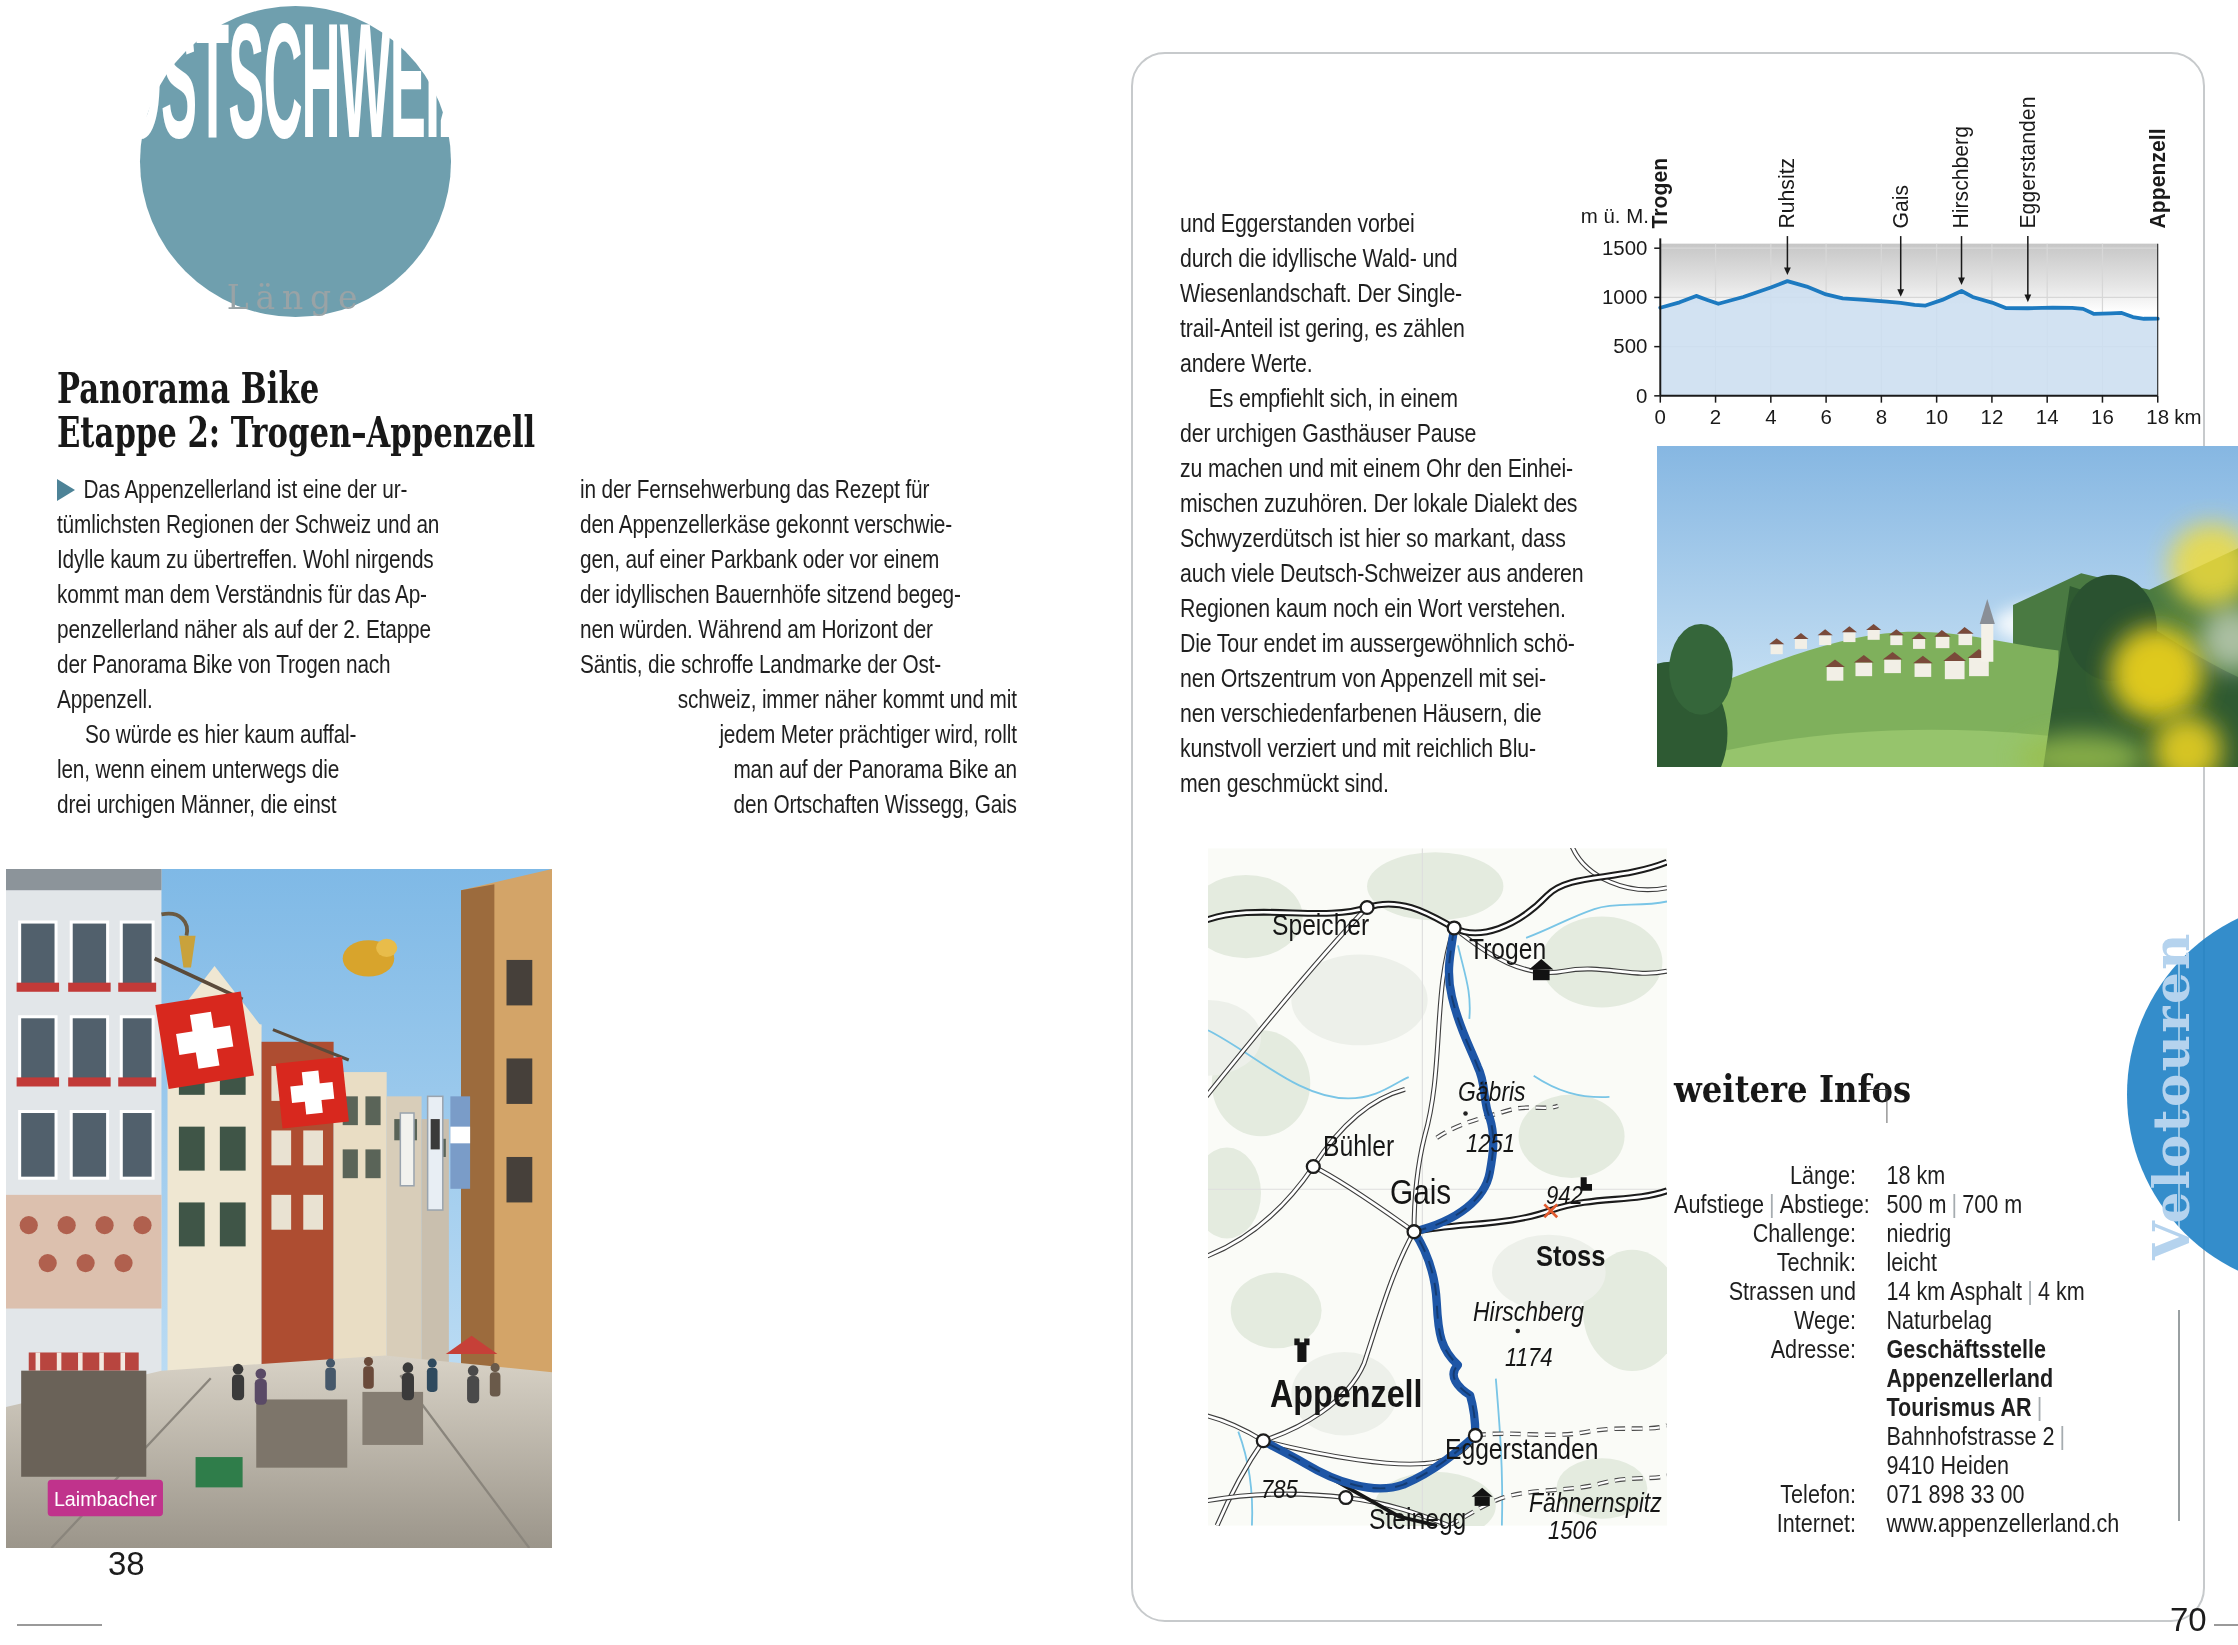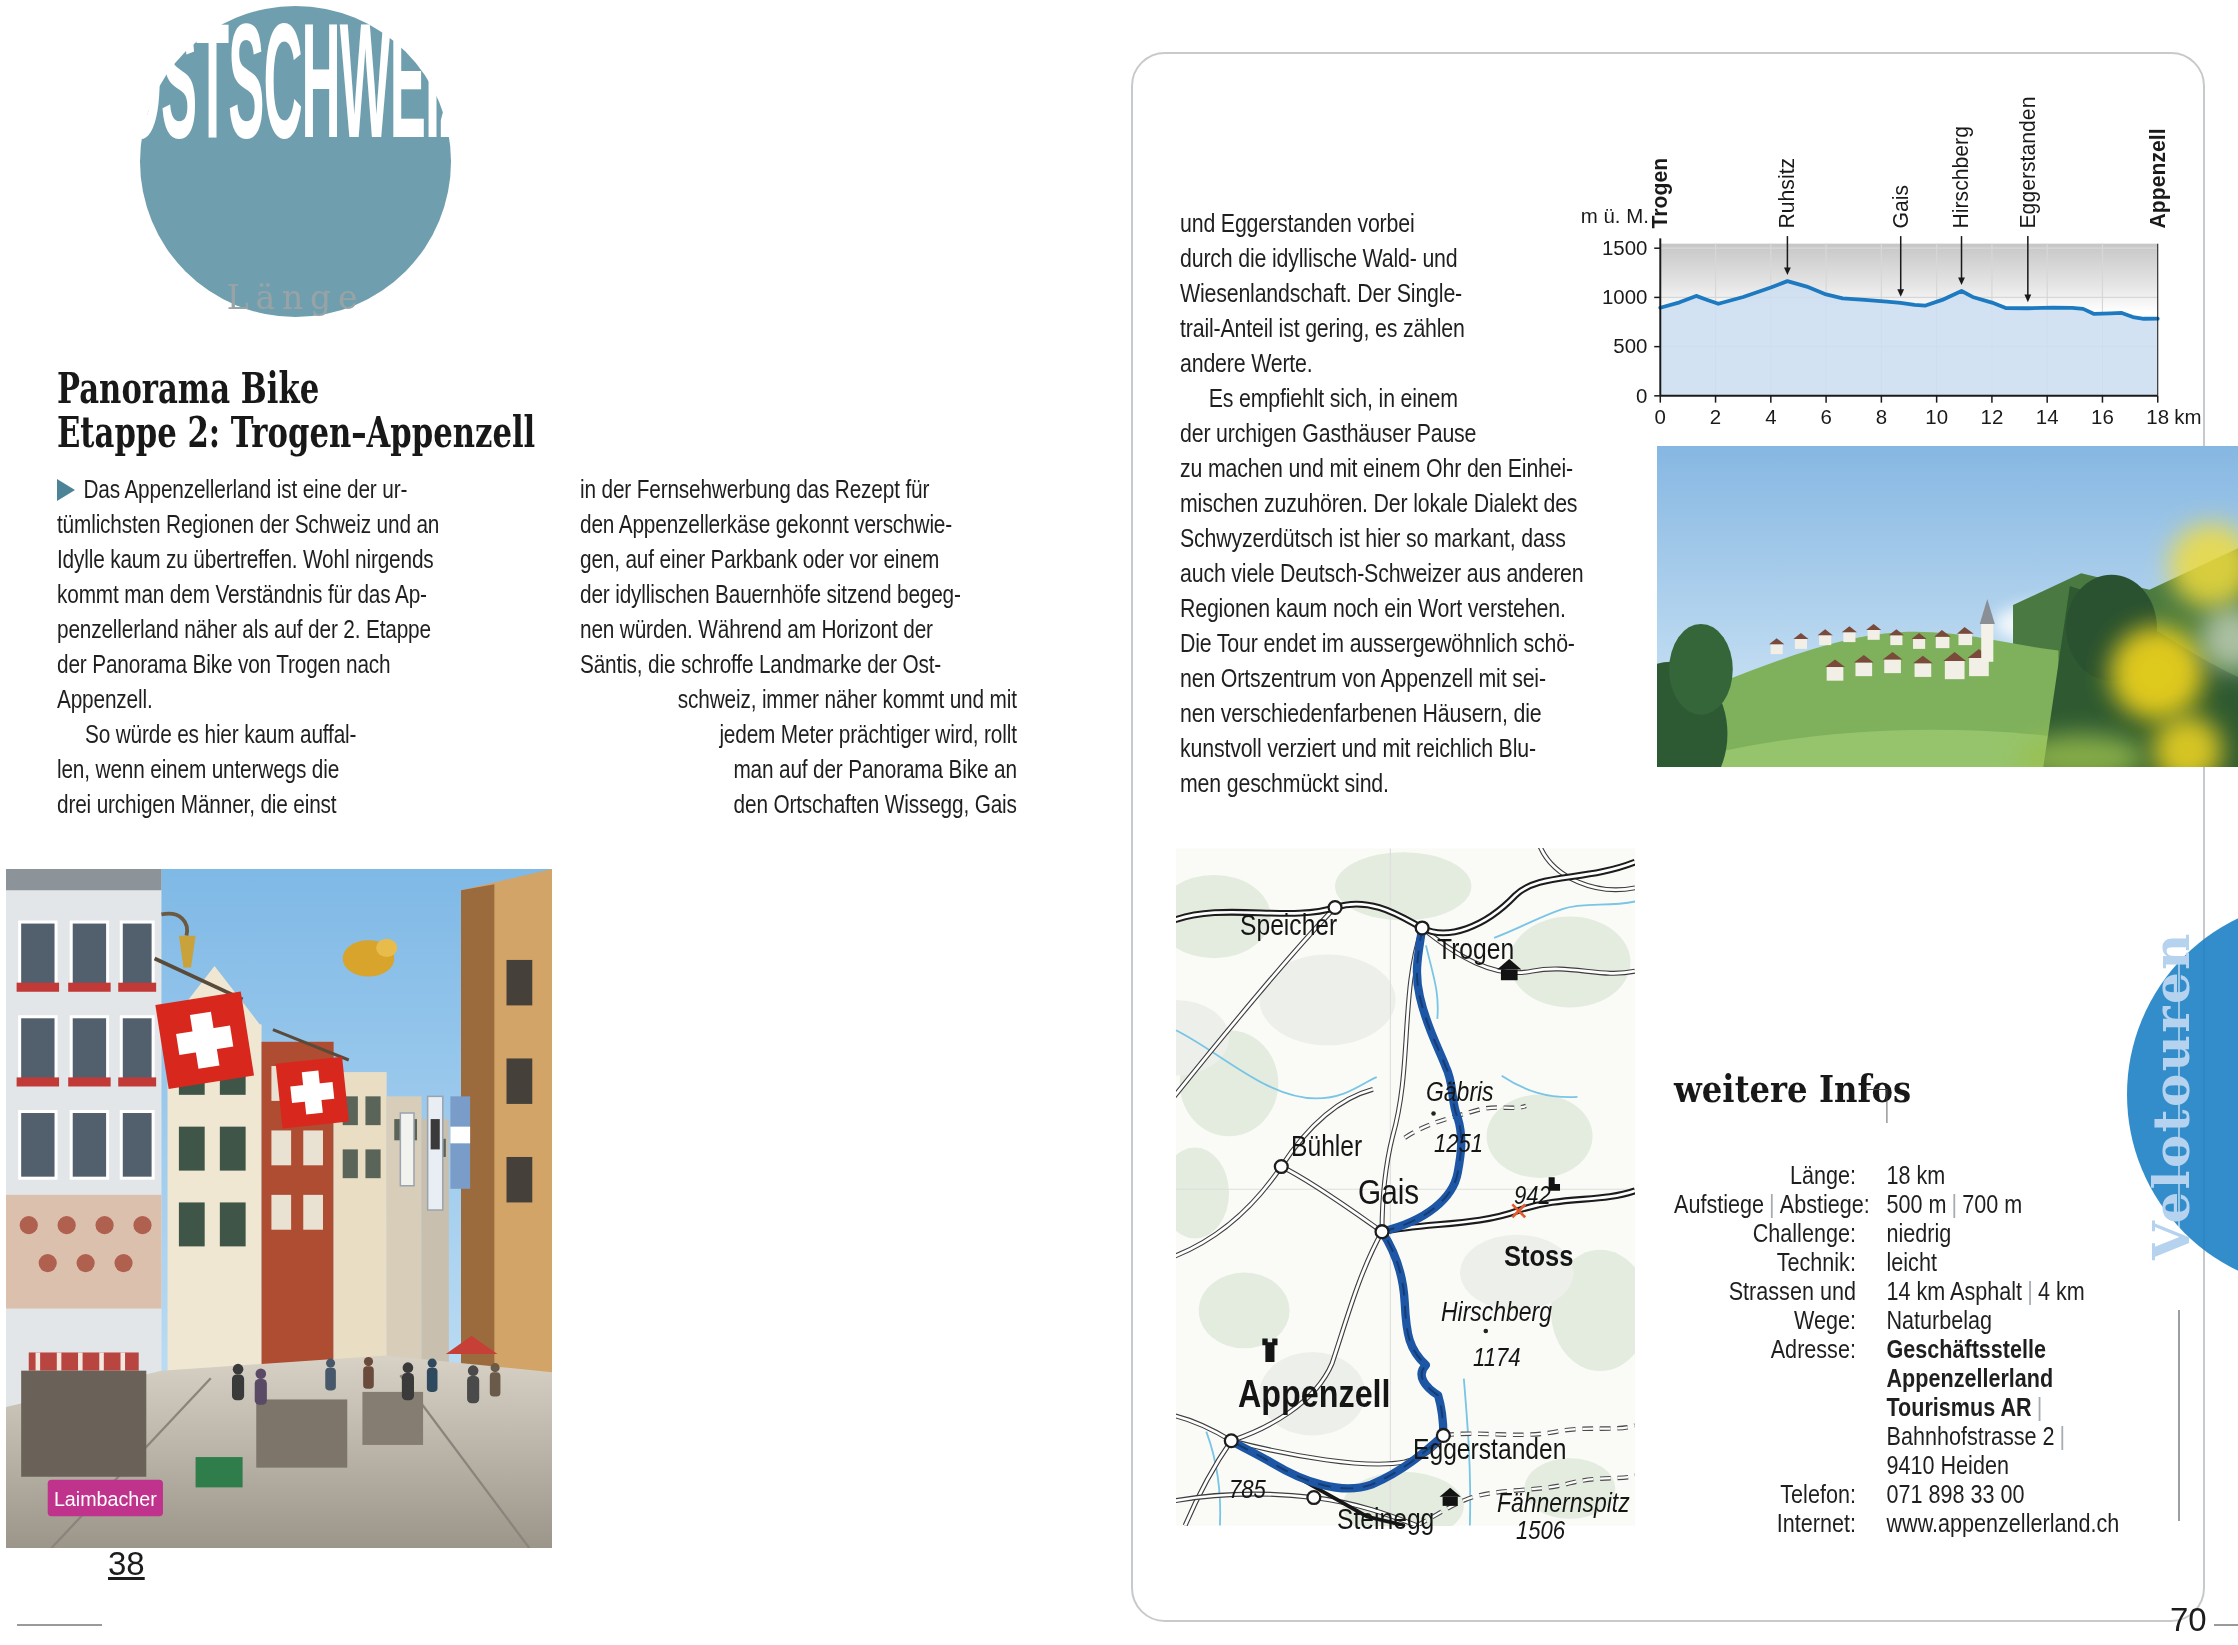--- a/index.html
+++ b/index.html
@@ -30,21 +30,21 @@
   .photo-left{position:absolute;left:6px;top:869px;width:546px;height:679px;z-index:2;}
   
   .card{position:absolute;left:1131px;top:52px;width:1070px;height:1566px;border:2.3px solid #c7cacc;
         border-radius:34px;z-index:0;}
   .photo-right{position:absolute;left:1657px;top:446px;width:581px;height:321px;z-index:2;}
   .chart{position:absolute;left:1588px;top:68px;width:614px;height:371px;z-index:1;}
   .chart svg{overflow:visible;}
   .chart text{font-family:"Liberation Sans",sans-serif;font-size:27px;fill:#1a1a1a;}
   .chart text.station{font-size:28px;}
   .chart text.bold{font-weight:700;}
-  .map{position:absolute;left:1176px;top:848px;width:459px;height:678px;z-index:1;}
+  .map{position:absolute;left:1208px;top:848px;width:459px;height:678px;z-index:1;}
   .map-svg{position:absolute;left:0;top:0;}
   .map-label{position:absolute;white-space:nowrap;color:#151515;font-size:29px;
        transform:scaleX(0.85);transform-origin:0 0;z-index:2;}
   .map-label.lg{font-size:35px;}
   .map-label.b{font-weight:700;font-size:30px;}
   .map-label.xl{font-size:38px;font-weight:700;}
   .map-label.it{font-style:italic;font-size:27px;}
   .map-label.sm{font-size:26px;}
   .veg{fill:#e4ebdf;}
   .veg2{fill:#edf0ea;}
@@ -279,21 +279,21 @@
           <rect x="608" y="669" width="16" height="36" rx="6"></rect>
         </g>
       <g fill="#6a5a4a">
           <circle cx="645" cy="658" r="6"></circle>
           <rect x="638" y="664" width="14" height="32" rx="5"></rect>
         </g>
     </g>
   </svg>
 
   <div class="rule" style="left:16.7px;top:1624px;width:85px;"></div>
-  <div class="pg" style="left:108px;top:1545px;text-decoration:underline;">38</div>
+  <div class="pg" style="left:108px;top:1545px;">38</div>
 
   <div class="card"></div>
 
   <div class="col rcol">
       <div class="tl">und Eggerstanden vorbei</div>
       <div class="tl">durch die idyllische Wald- und</div>
       <div class="tl">Wiesenlandschaft. Der Single-</div>
       <div class="tl">trail-Anteil ist gering, es zählen</div>
       <div class="tl">andere Werte.</div>
       <div class="tl ind">Es empfiehlt sich, in einem</div>

